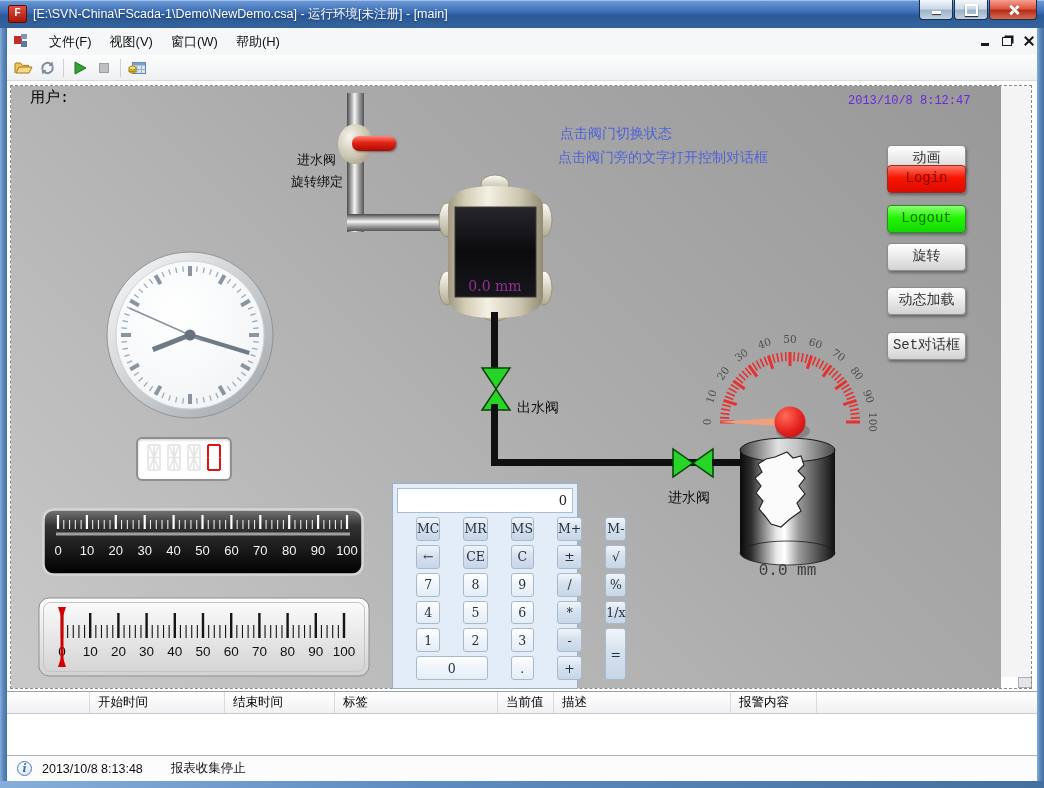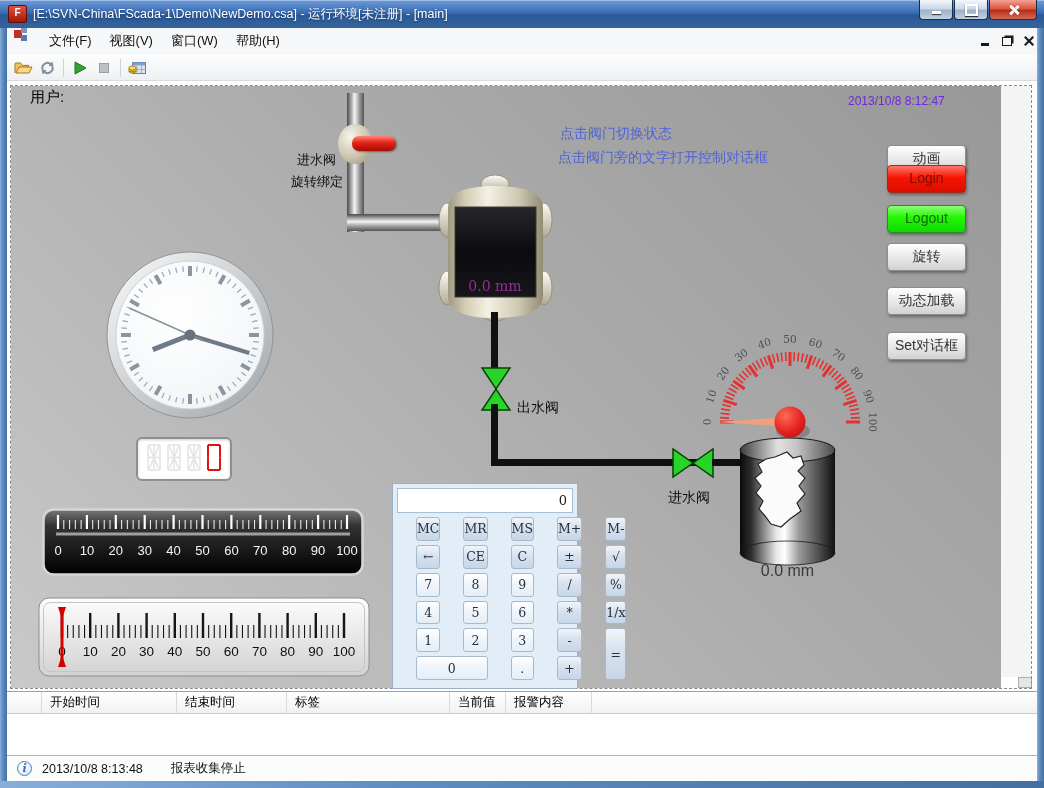--- a/index.html
+++ b/index.html
@@ -1,19 +1,19 @@
 <!DOCTYPE html>
 <html><head>
 <meta charset="utf-8">
 <style>
   html,body{margin:0;padding:0;background:#888;}
   .stage{position:relative;width:1044px;height:788px;overflow:hidden;
          font-family:"Liberation Sans",sans-serif;background:#fff;}
   .abs{position:absolute;}
-  .ser{font-family:Liberation Sans, sans-serif;}
+  .ser{font-family:Liberation Mono, monospace;}
 
   
   .titlebar{left:0;top:0;width:1044px;height:28px;
     background:linear-gradient(#6f9cd8 0%,#3a6cb3 45%,#2b5a9c 55%,#356399 100%);
     display:flex;align-items:center;box-shadow:inset 0 1px 0 #9ec0e8;}
   .app-icon{width:17px;height:16px;margin:0 6px 0 8px;border-radius:2px;
     background:linear-gradient(#e05040,#a51808);border:1px solid #5f0e06;
     color:#fff;font:bold 10px/14px "Liberation Sans",sans-serif;text-align:center;}
   .title-text{color:#fff;font-size:12.5px;text-shadow:0 1px 2px #1c3a60;white-space:nowrap;}
   .tb-btns{position:absolute;right:7px;top:0;display:flex;}
@@ -24,21 +24,21 @@
     background:linear-gradient(#f6a193,#e0563f 45%,#b52e1a 55%,#d86a50);}
   .g-min{width:9px;height:3px;background:#fff;box-shadow:0 1px 1px #333;margin-top:6px;}
   .g-max{width:9px;height:8px;border:2px solid #fff;box-shadow:0 1px 1px #333;}
   .g-x{position:relative;width:11px;height:11px;}
   .g-x:before,.g-x:after{content:"";position:absolute;left:5px;top:0;width:2.5px;height:12px;
     background:#fff;box-shadow:0 0 1px #611;}
   .g-x:before{transform:rotate(45deg);} .g-x:after{transform:rotate(-45deg);}
 
   .win-border{background:linear-gradient(90deg,#87aeda,#5d8cc2 40%,#44709f);}
   .menubar{left:7px;top:28px;width:1030px;height:27px;background:#f6f7f8;
-    border-bottom:1px solid #e2e4e6;display:flex;align-items:flex-start;}
+    border-bottom:1px solid #e2e4e6;display:flex;align-items:center;}
   .mdi-icon{width:16px;height:15px;margin:0 10px 0 7px;position:relative;}
   .mdi-icon i{position:absolute;display:block;}
   .menu-item{padding:4px 9px;font-size:13px;color:#111;}
   .mdi-btns{position:absolute;right:8px;top:34px;display:flex;gap:8px;align-items:center;}
   .mdi-b{width:14px;height:14px;display:flex;align-items:center;justify-content:center;color:#1a1a1a;}
   .g2-min{width:8px;height:2.5px;background:#1a1a1a;margin-top:7px;}
   .g2-res{width:8px;height:7px;border:1.6px solid #1a1a1a;box-shadow:2px -2px 0 -0.5px #1a1a1a;}
   .g2-x{position:relative;width:10px;height:10px;}
   .g2-x:before,.g2-x:after{content:"";position:absolute;left:4px;top:-1px;width:2.2px;height:12px;background:#1a1a1a;}
   .g2-x:before{transform:rotate(45deg);} .g2-x:after{transform:rotate(-45deg);}
@@ -85,21 +85,21 @@
   .calc-grid{display:grid;grid-template-columns:repeat(5,1fr);grid-template-rows:repeat(6,1fr);
     gap:4px;margin-top:4px;height:163px;}
   .ckey{border:1px solid #a6bace;border-radius:3px;display:flex;align-items:center;justify-content:center;
     font:12.5px "DejaVu Serif",serif;color:#25313d;
     background:linear-gradient(#f0f5fa,#d6e1ee 45%,#c7d6e7);margin-left:19px;}
   .ckey.num{background:linear-gradient(#ffffff,#f0f5fb 45%,#e4edf6);}
   .ckey.tall{grid-row:span 2;} .ckey.wide{grid-column:span 2;}
 
   .tbl{left:7px;top:691px;width:1030px;height:64px;background:#fff;border-top:1px solid #9aa0a6;box-sizing:border-box;}
   .tbl-head{display:flex;height:21px;border-bottom:1px solid #c8cacc;
-    background:linear-gradient(#ffffff,#f0f1f3);}
+    background:linear-gradient(#ffffff,#f0f1f3);padding-left:48px;}
   .th{border-right:1px solid #d9dadc;font-size:12.5px;color:#000;line-height:21px;
     padding-left:8px;box-sizing:border-box;flex-shrink:0;}
   .status{left:7px;top:755px;width:1030px;height:26px;background:#fcfcfc;border-top:1px solid #b0b4b8;
     display:flex;align-items:center;box-sizing:border-box;font-size:12.5px;color:#111;}
   .info-icon{width:15px;height:15px;border-radius:50%;border:1.5px solid #4a7cc4;margin:0 10px 0 10px;
     color:#3a6cb4;font:italic bold 11px/14px "DejaVu Serif",serif;text-align:center;
     background:radial-gradient(circle at 35% 30%,#fff,#d7e4f5);box-sizing:border-box;}
 </style>
 </head>
 <body>
@@ -680,20 +680,21 @@
       </div>
   </div>
 
   <div class="abs tbl">
     <div class="tbl-head" id="tbl-head">
         <div class="th" style="width: 35px;"></div>
         <div class="th" style="width: 135px;">开始时间</div>
         <div class="th" style="width: 110px;">结束时间</div>
         <div class="th" style="width: 163px;">标签</div>
         <div class="th" style="width: 56px;">当前值</div>
+        <div class="th" style="width: 177px;">描述</div>
         <div class="th" style="width: 86px;">报警内容</div>
         <div class="th" style="flex: 1 1 0%; border-right: none;"></div>
       </div>
   </div>
 
   <div class="abs status">
     <span class="info-icon">i</span>
     <span style="margin-right:28px;">2013/10/8 8:13:48</span>
     <span>报表收集停止</span>
   </div>

